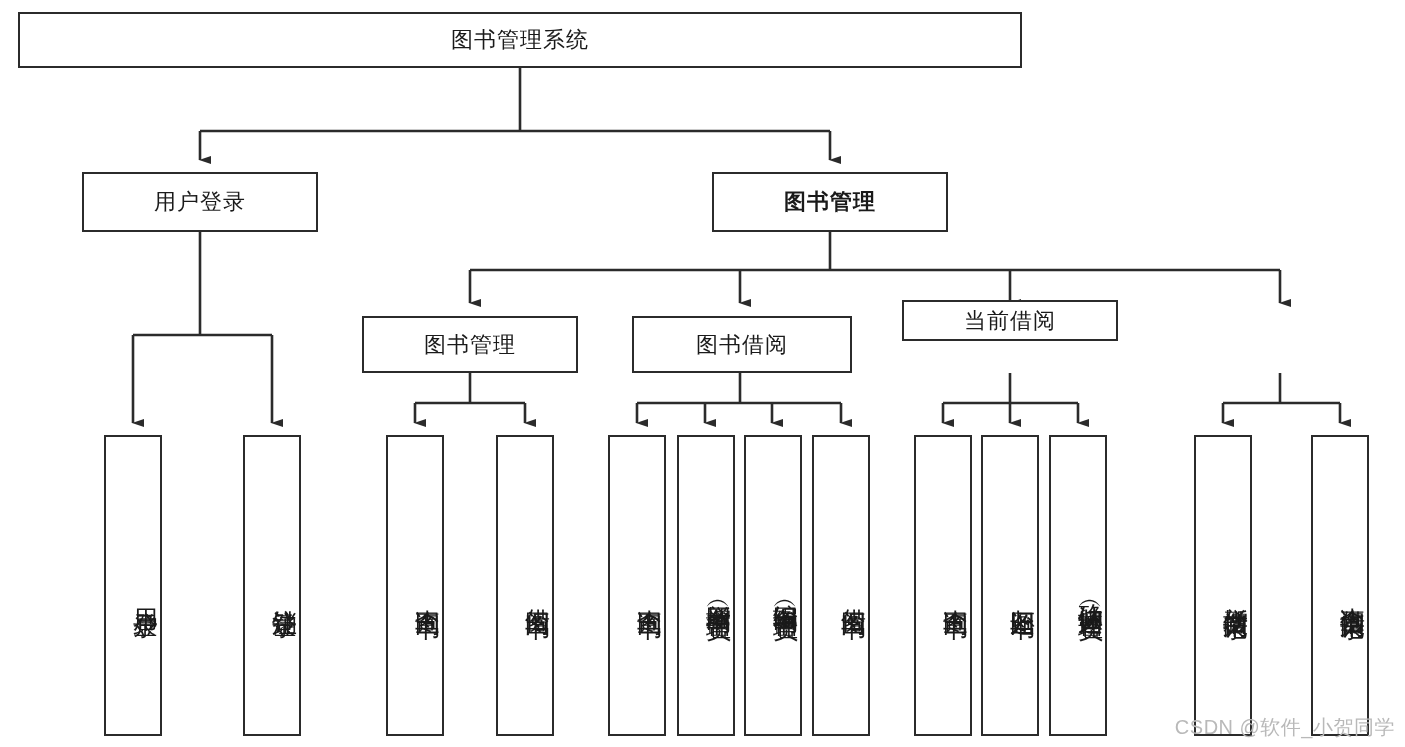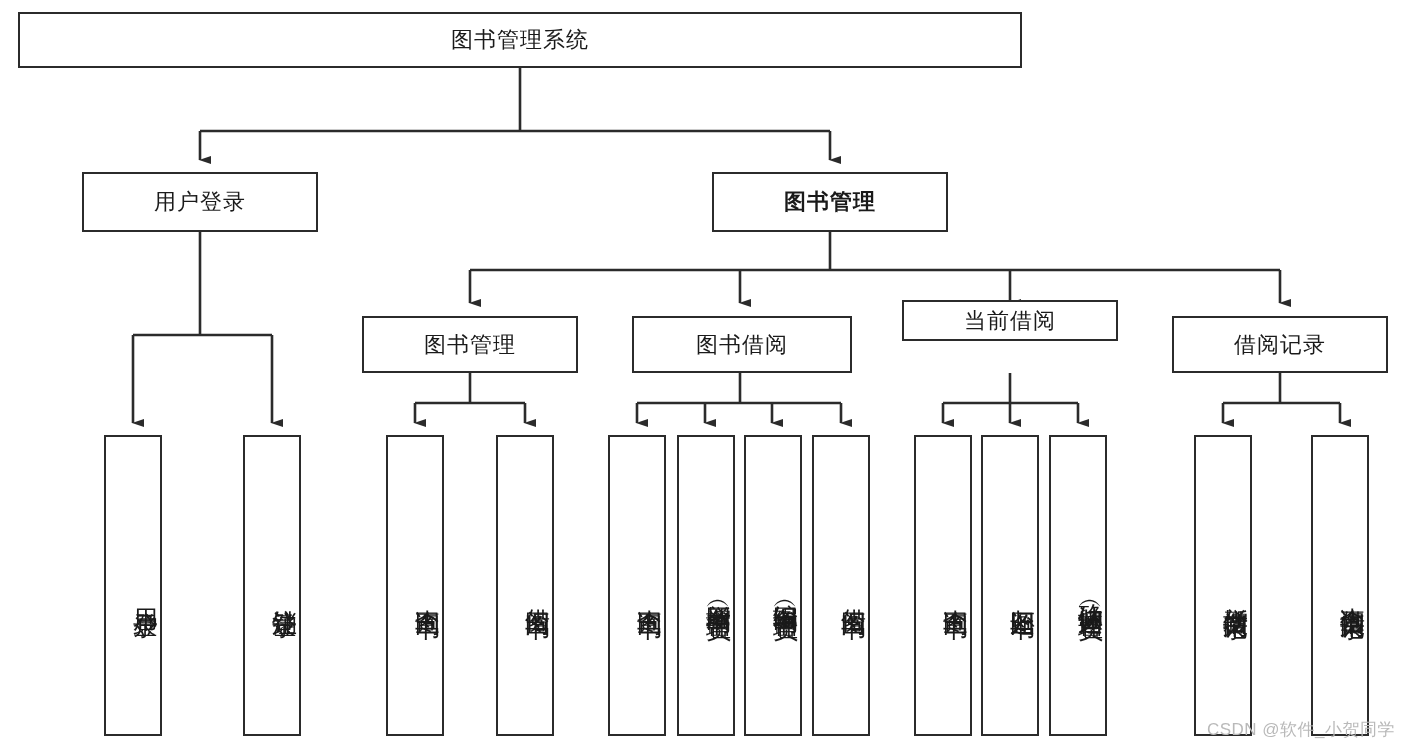--- a/index.html
+++ b/index.html
@@ -50,21 +50,21 @@
   }
   .node.vert .label {
     writing-mode: vertical-rl;
     text-orientation: upright;
     white-space: nowrap;
   }
   #watermark {
     position: absolute;
     right: 10px;
     bottom: 6px;
-    font-size: 17px;
+    font-size: 20px;
     color: #b9b9b9;
     white-space: nowrap;
     letter-spacing: 0.5px;
   }
 </style>
 </head>
 <body>
 
 <div id="canvas">
 
@@ -132,23 +132,20 @@
 
   <div class="node horiz" style="left:362px; top:316px; width:216px; height:57px;">
     <span class="label">图书管理</span>
   </div>
   <div class="node horiz" style="left:632px; top:316px; width:220px; height:57px;">
     <span class="label">图书借阅</span>
   </div>
   <div class="node horiz" style="left:902px; top:300px; width:216px; height:41px;">
     <span class="label">当前借阅</span>
   </div>
-  <div class="node horiz" style="left:1172px; top:316px; width:216px; height:57px;">
-    <span class="label">借阅记录</span>
-  </div>
 
   <div class="node vert" style="left:104px; top:435px; width:58px; height:301px;">
     <span class="label">用户登录</span>
   </div>
   <div class="node vert" style="left:243px; top:435px; width:58px; height:301px;">
     <span class="label">注销登录</span>
   </div>
 
   <div class="node vert" style="left:386px; top:435px; width:58px; height:301px;">
     <span class="label">查询图书</span>

